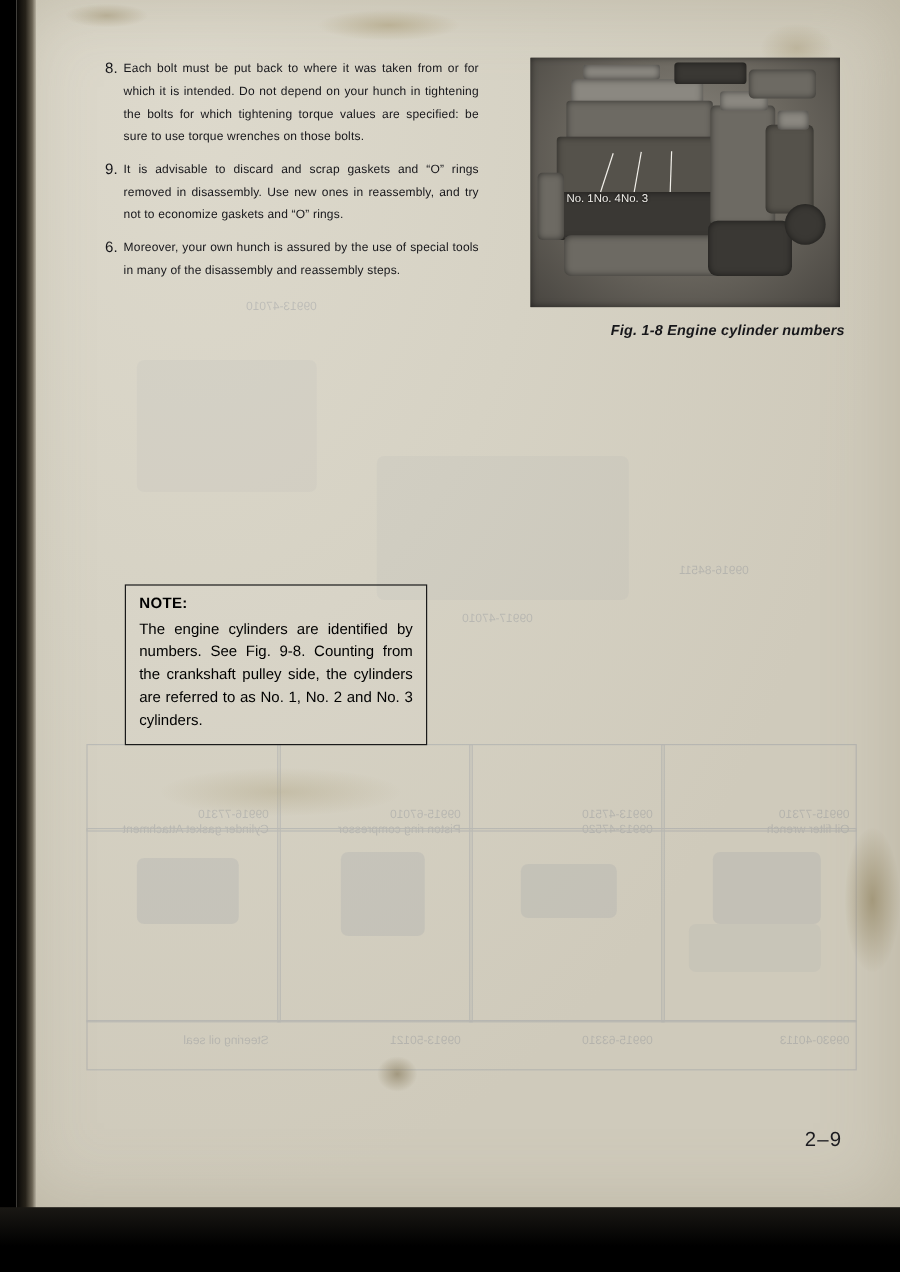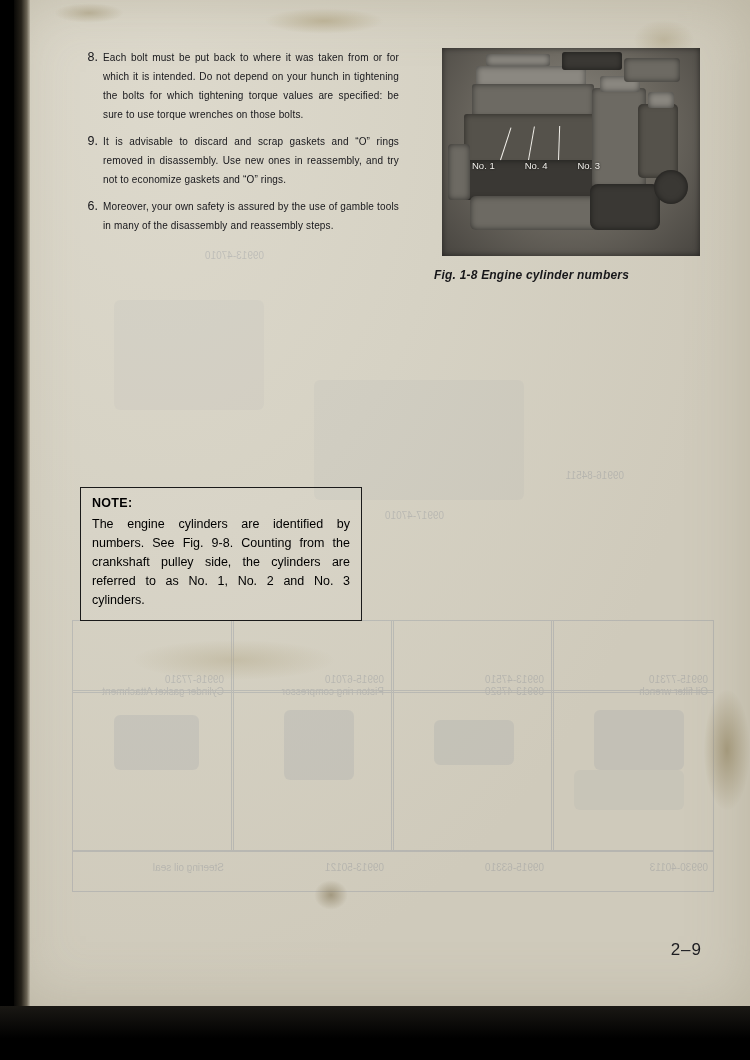--- a/index.html
+++ b/index.html
@@ -126,23 +126,23 @@
     flex: 1 1 auto;
     font-size: 10px;
     line-height: 19px;
     text-align: justify;
     text-justify: inter-word;
     letter-spacing: .15px;
   }
 
   #note {
     position: absolute;
-    left: 66px;
+    left: 90px;
     top: 487px;
-    width: 282px;
+    width: 252px;
     border: 1.5px solid #1a1a1a;
     padding: 8px 11px 10px 11px;
     box-sizing: border-box;
     background: rgba(255,255,255,0.06);
   }
   #note .note-title {
     font-size: 12.5px;
     font-weight: bold;
     margin-bottom: 5px;
     letter-spacing: .3px;
@@ -183,29 +183,29 @@
   .leader {
     position: absolute;
     width: 1px;
     background: #f2f0ea;
   }
   #cylLabels {
     position: absolute;
     left: 30px;
     top: 112px;
     display: flex;
-    gap: 30px;
+    gap: 0;
     font-size: 9.5px;
     color: #f5f3ee;
     font-family: "Liberation Sans", sans-serif;
     text-shadow: 0 0 2px #000;
   }
   #figcap {
     margin-top: 12px;
-    text-align: left;
+    text-align: right;
     font-size: 12px;
     font-style: italic;
     font-weight: bold;
     color: #17171a;
     letter-spacing: .2px;
   }
 
   #pageno {
     position: absolute;
     right: 48px;
@@ -273,21 +273,21 @@
 
         <div class="item">
           <div class="num">9.</div>
           <div class="txt">It is advisable to discard and scrap gaskets and “O” rings removed in disassembly. Use new ones in reassembly, and try not to economize gaskets and “O” rings.</div>
         </div>
 
 
         <div class="item">
           <div class="num">6.</div>
           <div style="flex:1 1 auto;">
-            <div class="txt">Moreover, your own safety is assured by the use of gamble tools in many of the disassembly and reassembly steps.</div>
+            <div class="txt">Moreover, your own hunch is assured by the use of special tools in many of the disassembly and reassembly steps.</div>
           </div>
         </div>
 
 
       </div>
 
       <div id="note">
         <div class="note-title">NOTE:</div>
         <div class="note-body">The engine cylinders are identified by numbers. See Fig. 9-8. Counting from the crankshaft pulley side, the cylinders are referred to as No. 1, No. 2 and No. 3 cylinders.</div>
       </div>

